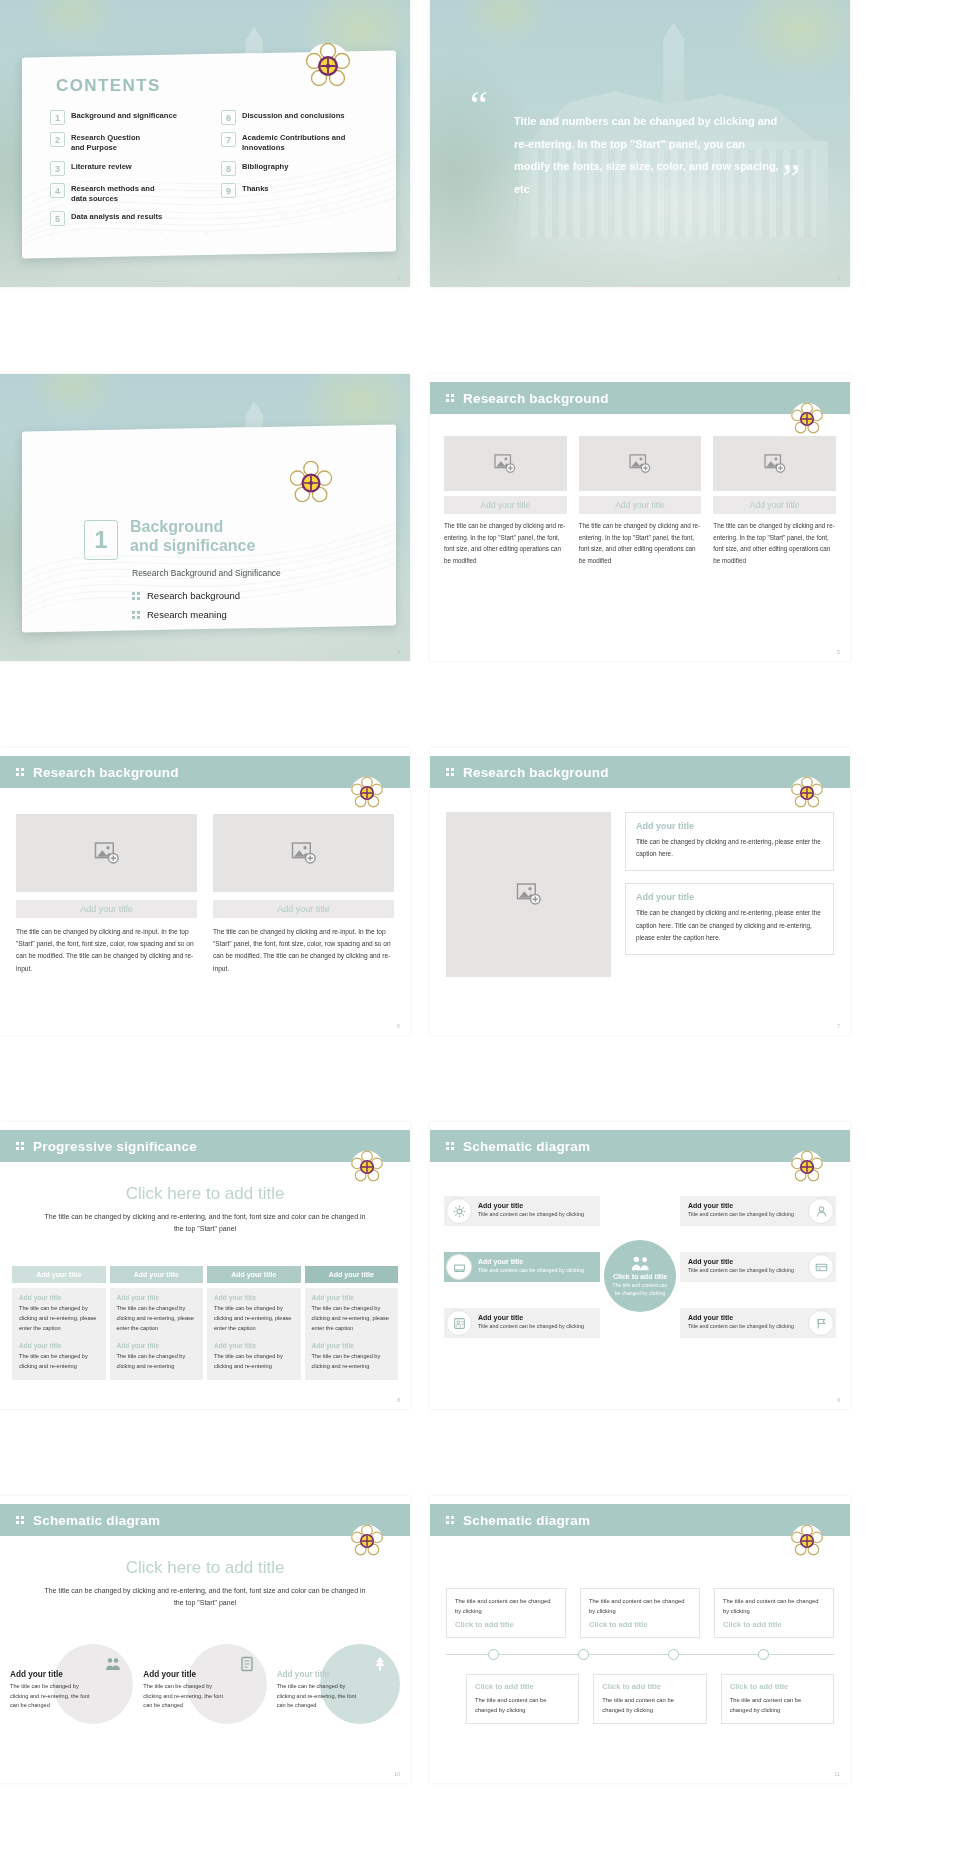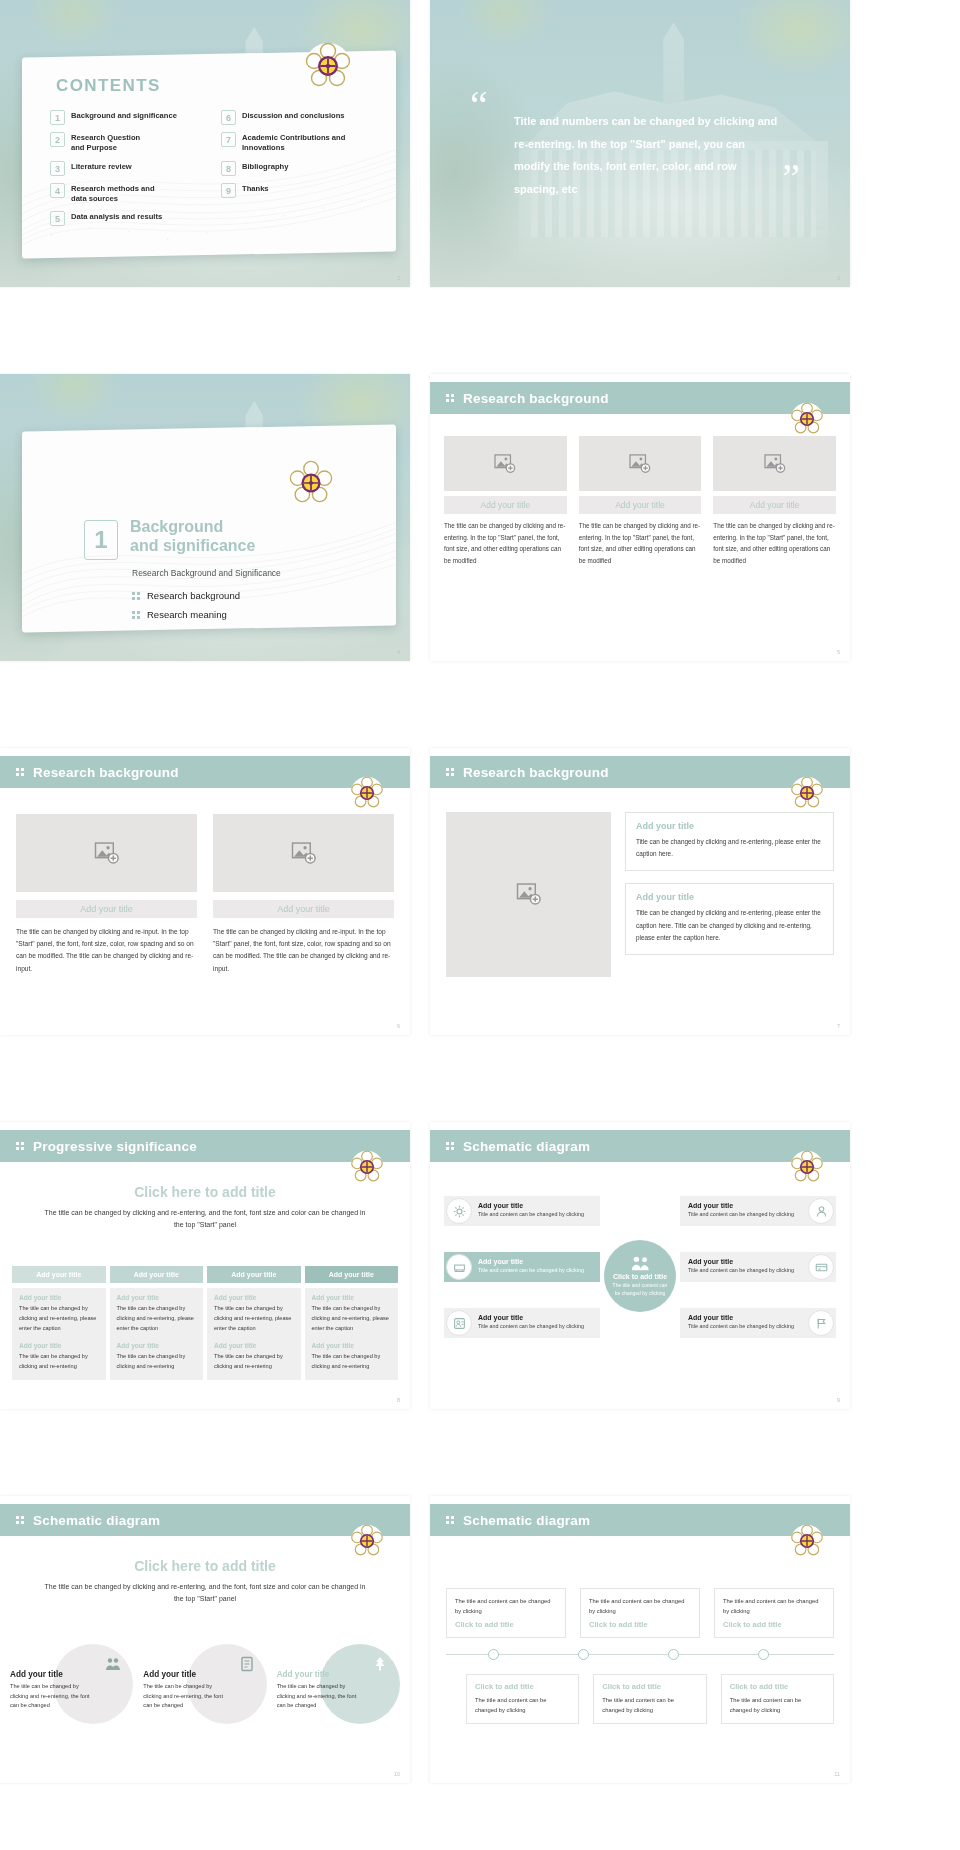--- a/index.html
+++ b/index.html
@@ -187,21 +187,21 @@
   
   .imgleft { position: absolute; left: 16px; right: 16px; top: 64px; display: grid; grid-template-columns: 165px 1fr; gap: 14px; }
   .imgleft .imgph { height: 165px; }
   .cardbox { border: 1px solid #dfe4e3; padding: 8px 10px 10px; background:#fff; }
   .cardbox + .cardbox { margin-top: 12px; }
   .cardbox h4 { font-size: 9px; color: #a8c7c2; font-weight: bold; margin-bottom: 5px; }
   .cardbox p { font-size: 6.4px; color: #3a3a3a; line-height: 1.9; }
 
   
   .hl { position: absolute; left: 0; right: 0; top: 62px; text-align: center; }
-  .hl h3 { font-size: 14px; color: #bcd3cf; font-weight: bold; }
+  .hl h3 { font-size: 17px; color: #bcd3cf; font-weight: normal; }
   .hl p { margin-top: 7px; font-size: 7px; color: #3a3a3a; line-height: 1.7; }
 
   
   .chev-row { position: absolute; left: 12px; right: 12px; top: 144px; display: grid; grid-template-columns: repeat(4,1fr); gap: 4px; }
   .chev {
     height: 17px; display: flex; align-items: center; justify-content: center;
     font-size: 7px; color: #fff; font-weight: bold;
     position: relative; color:#ffffff;
   }
   .chev.c1 { background: #cfe0dc; }
@@ -383,21 +383,21 @@
   <div class="slide s-ratio quote-slide">
     <div class="photo-bg">
       <div class="bld" style="left:18%;width:80%;top:6%;height:86%;opacity:.28">
         <div class="tower"></div>
           <div class="roof"></div>
           <div class="body"></div>
       </div>
     </div>
     <div class="quote-wrap">
       <span class="qmark open">“</span>
-      <p class="quote-text">Title and numbers can be changed by clicking and re-entering. In the top "Start" panel, you can modify the fonts, font enter, color, and row spacing, etc</p>
+      <p class="quote-text">Title and numbers can be changed by clicking and re-entering. In the top "Start" panel, you can modify the fonts, size size, color, and row spacing, etc</p>
       <span class="qmark close">”</span>
     </div>
     <span class="pg-num">3</span>
   </div>
 
   <div class="slide s-ratio">
     <div class="photo-bg">
       <div class="bld">
         <div class="tower"></div>
           <div class="roof"></div>

